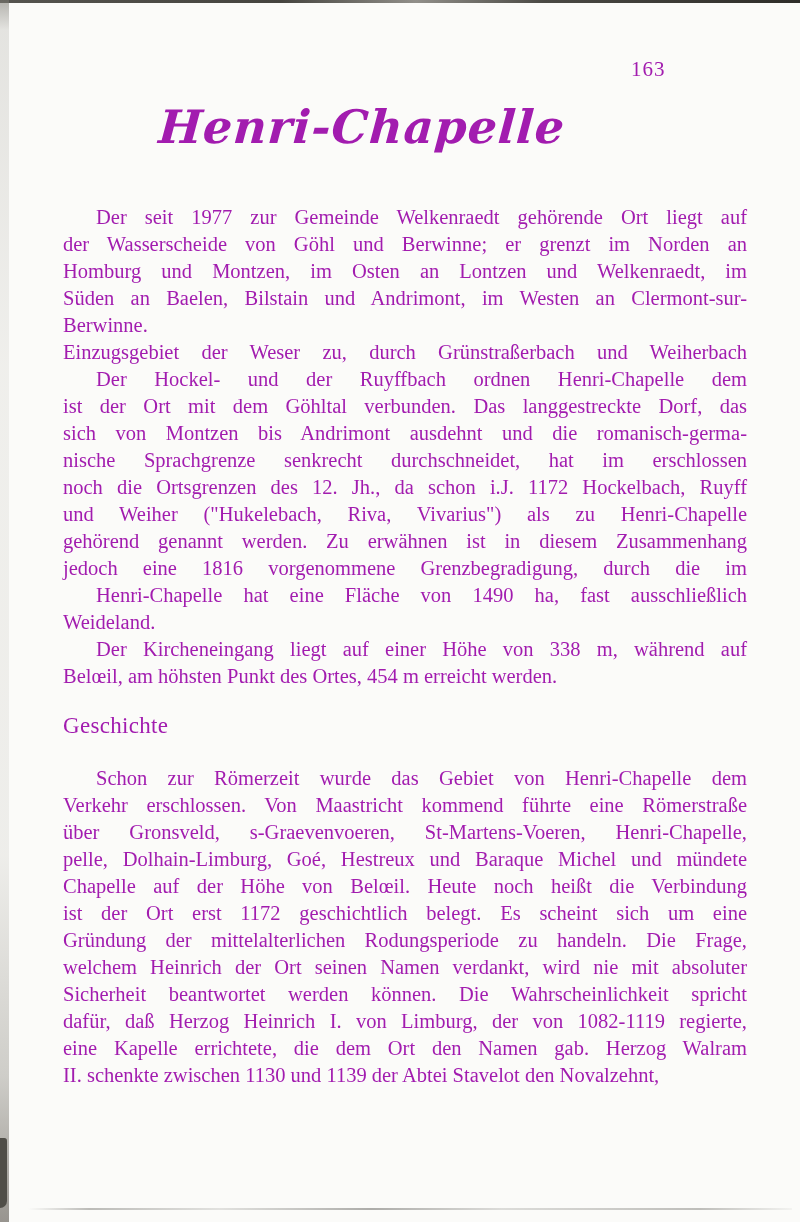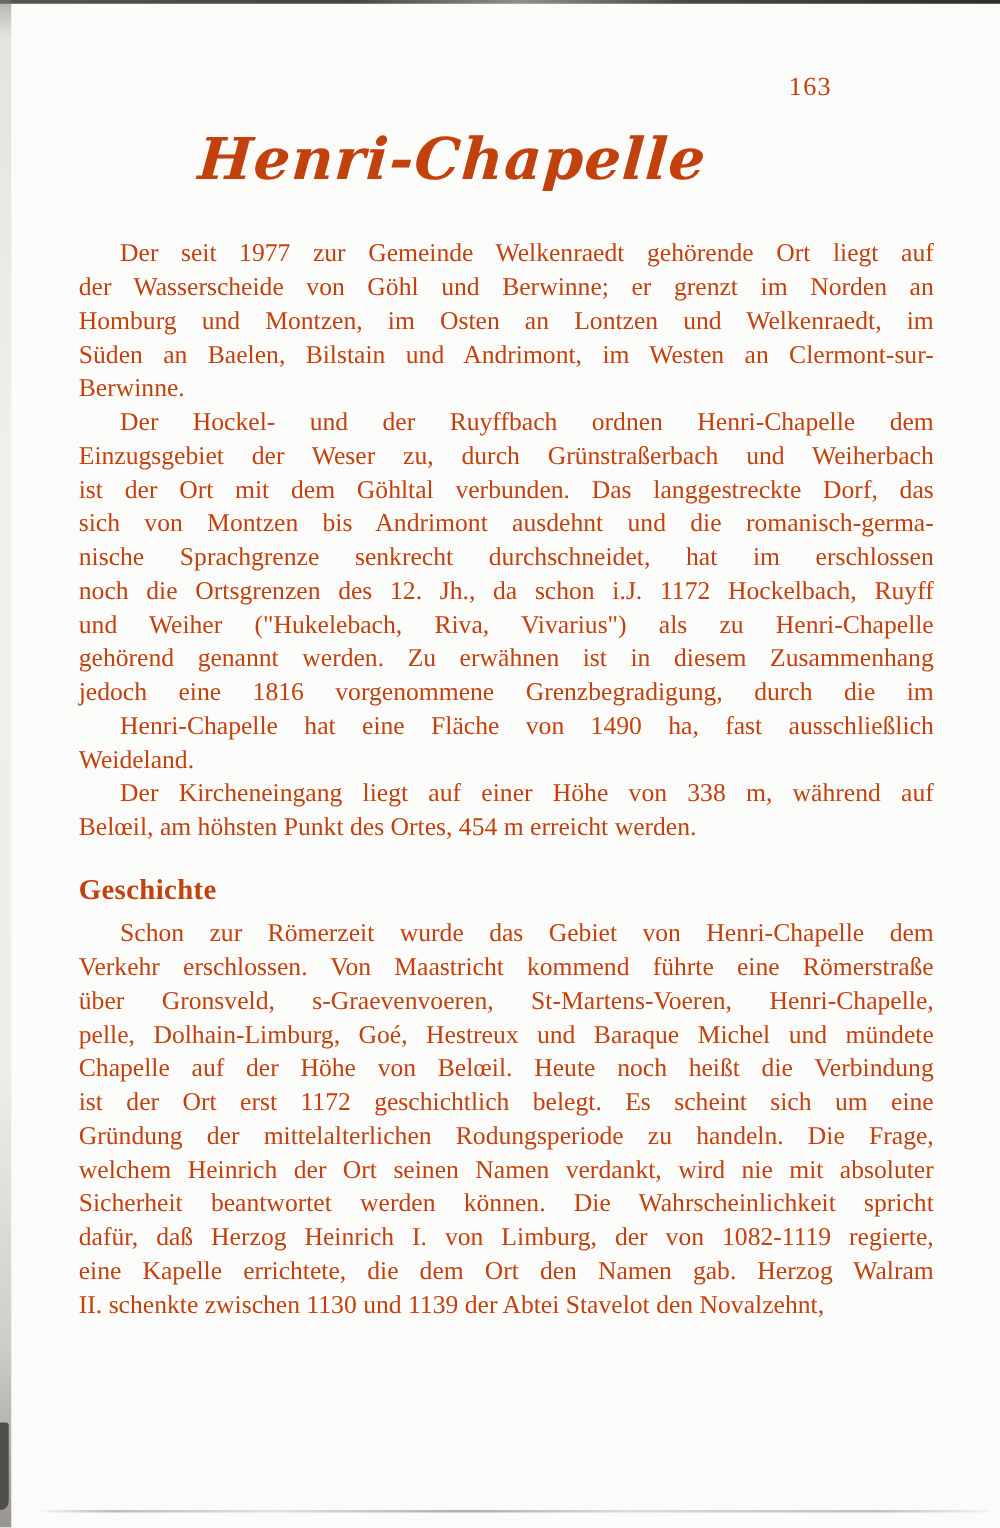--- a/index.html
+++ b/index.html
@@ -6,21 +6,21 @@
   body {
     width: 800px; height: 1222px;
     background: #e9e8e4;
     font-family: "Liberation Serif", serif;
   }
   .page {
     position: relative;
     width: 800px; height: 1222px;
     background: #fbfbf9;
     overflow: hidden;
-    color: #c2410c;
+    color: #a21caf;
   }
   
   .top-edge {
     position: absolute; top: 0; left: 0; right: 0; height: 3px;
     background: linear-gradient(90deg, #55544f 0%, #45443f 35%, #918f8a 52%, #4a4944 68%, #2e2d29 100%);
   }
   .left-edge {
     position: absolute; top: 0; bottom: 0; left: 0; width: 9px;
     background: linear-gradient(180deg,
       rgba(120,118,110,0.55) 0px, rgba(200,199,194,0.45) 30px,
@@ -47,30 +47,30 @@
   }
   .title {
     position: absolute; top: 100px; left: 0; width: 724px;
     margin: 0; text-align: center;
     font-family: "DejaVu Serif", serif;
     font-style: italic; font-weight: bold;
     font-size: 46px; letter-spacing: 1px;
     transform: skewX(-4deg);
   }
   .textblock {
-    position: absolute; top: 190px; left: 63px; width: 684px;
+    position: absolute; top: 204px; left: 63px; width: 684px;
     font-size: 20.5px; line-height: 27px;
   }
   .para { margin: 0; }
   .line { text-align: justify; text-align-last: justify; white-space: normal; }
   .line.first { text-indent: 33px; }
   .line.last { text-align-last: left; }
   .heading {
-    margin-top: 21px; margin-bottom: 7px;
-    font-size: 23px; font-weight: bold; line-height: 30px;
+    margin-top: 21px; margin-bottom: 24px;
+    font-size: 23px; font-weight: normal; line-height: 30px;
     letter-spacing: 0.3px;
   }
 </style>
 </head>
 <body>
 
 <div class="page">
   <div class="top-edge"></div>
   <div class="left-edge"></div>
   <div class="bl-mark"></div>
@@ -81,22 +81,22 @@
 
   <div class="textblock">
       <div class="para">
         <div class="line first">Der seit 1977 zur Gemeinde Welkenraedt gehörende Ort liegt auf</div>
         <div class="line">der Wasserscheide von Göhl und Berwinne; er grenzt im Norden an</div>
         <div class="line">Homburg und Montzen, im Osten an Lontzen und Welkenraedt, im</div>
         <div class="line">Süden an Baelen, Bilstain und Andrimont, im Westen an Clermont-sur-</div>
         <div class="line last">Berwinne.</div>
       </div>
       <div class="para">
+        <div class="line">Einzugsgebiet der Weser zu, durch Grünstraßerbach und Weiherbach</div>
         <div class="line first">Der Hockel- und der Ruyffbach ordnen Henri-Chapelle dem</div>
-        <div class="line">Einzugsgebiet der Weser zu, durch Grünstraßerbach und Weiherbach</div>
         <div class="line">ist der Ort mit dem Göhltal verbunden. Das langgestreckte Dorf, das</div>
         <div class="line">sich von Montzen bis Andrimont ausdehnt und die romanisch-germa-</div>
         <div class="line">nische Sprachgrenze senkrecht durchschneidet, hat im erschlossen</div>
         <div class="line">noch die Ortsgrenzen des 12. Jh., da schon i.J. 1172 Hockelbach, Ruyff</div>
         <div class="line">und Weiher ("Hukelebach, Riva, Vivarius") als zu Henri-Chapelle</div>
         <div class="line">gehörend genannt werden. Zu erwähnen ist in diesem Zusammenhang</div>
         <div class="line">jedoch eine 1816 vorgenommene Grenzbegradigung, durch die im</div>
       </div>
       <div class="para">
         <div class="line first">Henri-Chapelle hat eine Fläche von 1490 ha, fast ausschließlich</div>

